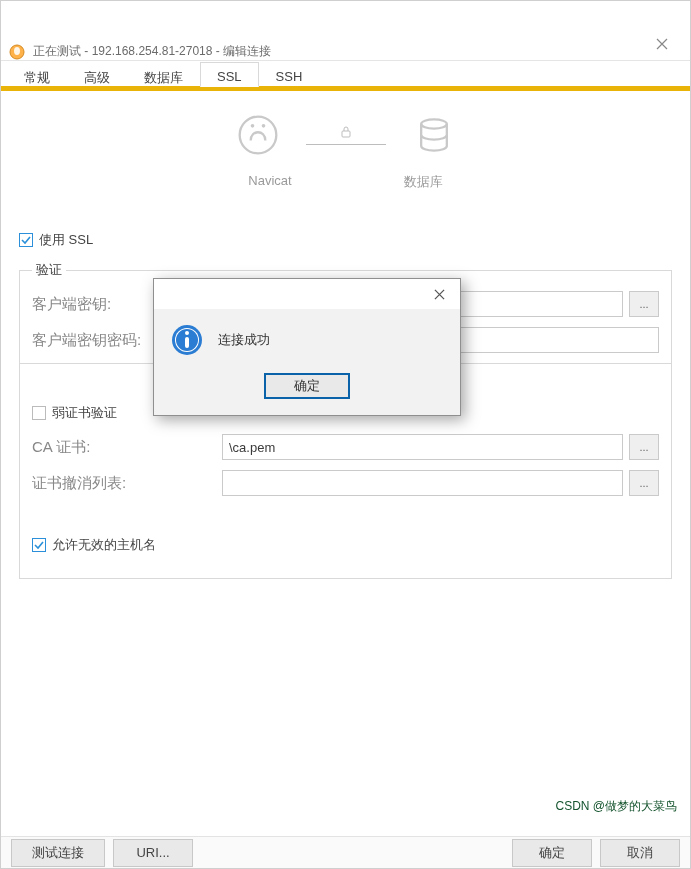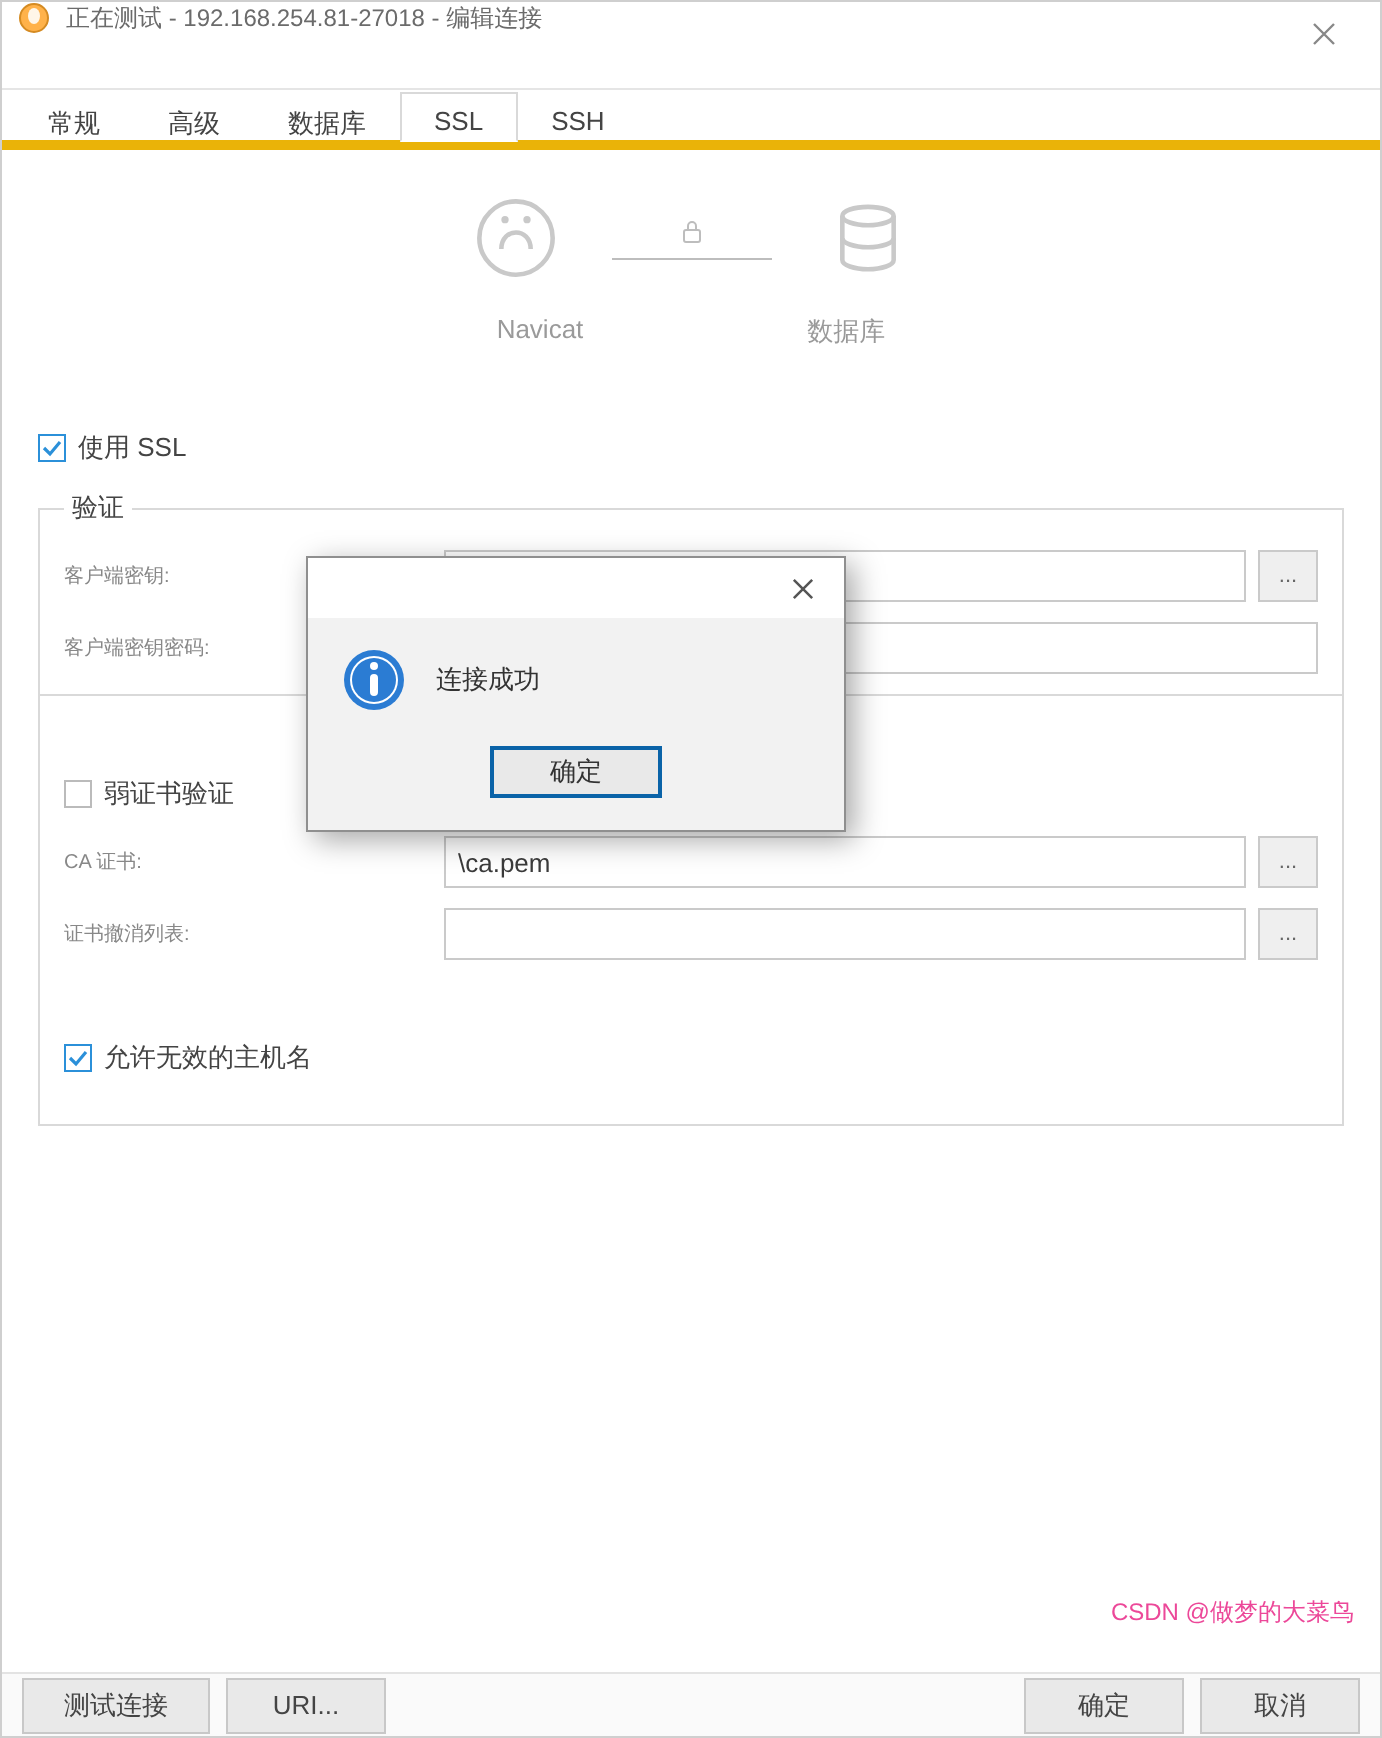--- a/index.html
+++ b/index.html
@@ -1,18 +1,18 @@
 <!DOCTYPE html>
 <html><head>
   <meta charset="utf-8">
   <style>
     * { box-sizing: border-box; margin: 0; padding: 0; font-family: "Microsoft YaHei", sans-serif; }
     body { width: 691px; height: 869px; overflow: hidden; background: #fff; }
     .window { width: 691px; height: 869px; border: 1px solid #cfcfcf; display: flex; flex-direction: column; background: #fff; }
-    .titlebar { height: 44px; display: flex; align-items: flex-start; padding: 0 8px; border-bottom: 1px solid #e5e5e5; }
+    .titlebar { height: 32px; display: flex; align-items: flex-end; padding: 0 8px; border-bottom: 1px solid #e5e5e5; margin-top: 28px; }
     .titlebar .appicon { width: 16px; height: 16px; margin-right: 8px; }
     .titlebar .title { font-size: 12px; color: #6b6b6b; flex: 1; }
     .titlebar .close { width: 40px; height: 32px; display: flex; align-items: center; justify-content: center; color: #7a7a7a; font-size: 14px; cursor: pointer; }
     .tabs { display: flex; border-bottom: 5px solid #eab308; padding: 0 6px; background: #fff; height: 30px; }
     .tab { padding: 6px 16px; font-size: 13px; color: #444; cursor: pointer; border: 1px solid transparent; position: relative; top: 1px; }
     .tab.active { border: 1px solid #d9d9d9; border-bottom: 1px solid #fff; background: #fff; }
     .content { flex: 1; padding: 20px 18px 10px 18px; position: relative; }
     .diagram { display: flex; align-items: center; justify-content: center; gap: 24px; margin-bottom: 14px; }
     .icon-circle { width: 48px; height: 48px; display: flex; align-items: center; justify-content: center; }
     .icon-circle svg { width: 44px; height: 44px; }
@@ -21,30 +21,30 @@
     .line { width: 80px; height: 1px; background: #bdbdbd; }
     .lock { margin-bottom: 1px; }
     .checkbox-row { display: flex; align-items: center; font-size: 13px; color: #444; margin-bottom: 12px; margin-top: 40px; }
     .checkbox-row .chk { width: 14px; height: 14px; border: 1px solid #bbb; margin-right: 6px; display: flex; align-items: center; justify-content: center; }
     .checkbox-row.checked .chk { border-color: #2b90d9; }
     .checkbox-row.checked .chk svg { display: block; }
     .chk svg { display: none; width: 10px; height: 10px; }
     fieldset { border: 1px solid #d9d9d9; padding: 12px; margin-bottom: 14px; }
     legend { font-size: 13px; color: #444; padding: 0 4px; }
     .form-row { display: flex; align-items: center; margin-bottom: 10px; }
-    .form-row .label { width: 190px; font-size: 10px; color: #888; }
+    .form-row .label { width: 190px; font-size: 15px; color: #888; }
     .form-row input[type=text] { flex: 1; height: 26px; border: 1px solid #cacaca; padding: 0 6px; font-size: 13px; color: #3b3b3b; background: #fff; }
     .form-row .browse { width: 30px; height: 26px; border: 1px solid #cacaca; margin-left: 6px; background: #efefef; display: flex; align-items: center; justify-content: center; font-size: 11px; color: #666; cursor: pointer; }
     .divider { height: 1px; background: #d9d9d9; margin: 10px 0 14px 0; border: none; width: calc(100% + 24px); position: relative; left: -12px; }
     .footer { height: 32px; border-top: 1px solid #e3e3e3; display: flex; align-items: center; padding: 0 10px; background: #fafafa; gap: 8px; }
     .btn { height: 28px; padding: 0 20px; background: #e9e9e9; border: 1px solid #c8c8c8; font-size: 13px; color: #444; cursor: pointer; display: flex; align-items: center; justify-content: center; min-width: 80px; }
     .footer .spacer { flex: 1; }
-    .watermark { position: absolute; right: 14px; bottom: 54px; font-size: 12px; color: #ec4899; pointer-events: none; }
+    .watermark { position: absolute; right: 14px; bottom: 54px; font-size: 12px; color: #14532d; pointer-events: none; }
     
-    .modal { position: absolute; left: 153px; top: 278px; width: 270px; background: #f2f2f2; border: 1px solid #8f8f8f; box-shadow: 4px 4px 14px rgba(0,0,0,0.35); }
+    .modal { position: absolute; left: 153px; top: 278px; width: 308px; background: #f2f2f2; border: 1px solid #8f8f8f; box-shadow: 4px 4px 14px rgba(0,0,0,0.35); }
     .modal .mtitle { height: 30px; background: #fff; display: flex; align-items: center; justify-content: flex-end; }
     .modal .mclose { width: 42px; height: 30px; background: #fff; color: #555; display: flex; align-items: center; justify-content: center; cursor: pointer; font-size: 13px; }
     .modal .mbody { display: flex; align-items: center; padding: 14px 16px 10px 16px; gap: 14px; }
     .modal .micon { width: 34px; height: 34px; }
     .modal .mtext { font-size: 13px; color: #333; }
     .modal .mactions { display: flex; justify-content: center; padding: 6px 0 16px 0; }
     .modal .mbtn { min-width: 86px; height: 26px; border: 2px solid #0a63a8; background: #e9e9e9; font-size: 13px; color: #333; display: flex; align-items: center; justify-content: center; cursor: pointer; }
   </style>
 </head>
 <body>

